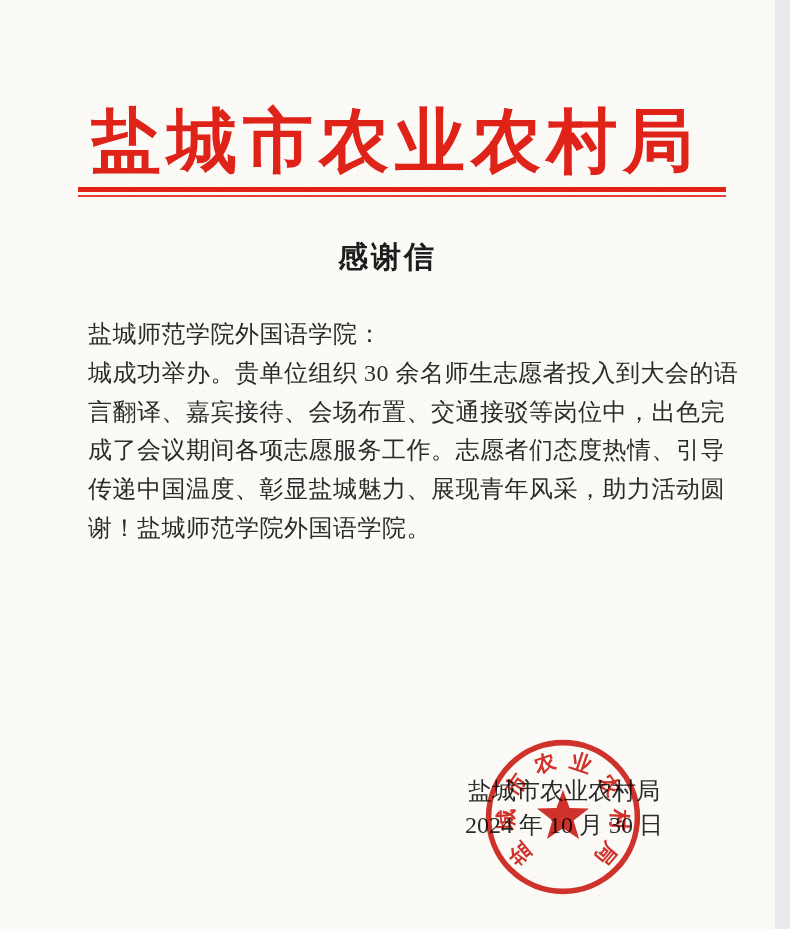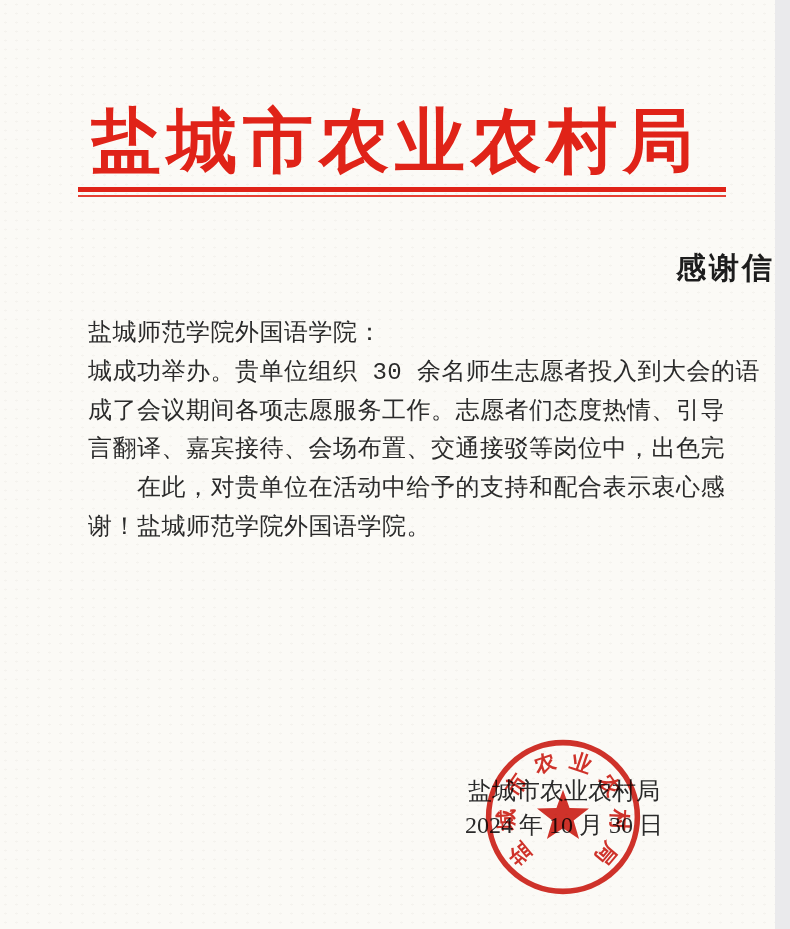--- a/index.html
+++ b/index.html
@@ -32,31 +32,30 @@
   }
   .rule-thick {
     position: absolute; left: 78px; top: 187px;
     width: 648px; height: 5px; background: #e02318;
   }
   .rule-thin {
     position: absolute; left: 78px; top: 195px;
     width: 648px; height: 2px; background: #e64033;
   }
   .letter-title {
-    position: absolute; left: 0; top: 249px; width: 775px;
-    text-align: right;
+    position: absolute; left: 0; top: 238px; width: 775px;
+    text-align: center;
     font-size: 30px; line-height: 38px; font-weight: bold;
     letter-spacing: 3px;
     color: #1d1d1d;
   }
   .letter-body {
     position: absolute; left: 88px; top: 315px; width: 650px;
     color: #2b2b2b;
     font-size: 24px;
-    font-family: Liberation Mono, monospace;
   }
   .letter-body .letter-line {
     height: 38.8px; line-height: 38.8px;
     white-space: nowrap;
     letter-spacing: 0.5px;
   }
   .sig-org {
     position: absolute; left: 468px; top: 777px;
     font-size: 24px; line-height: 28px;
     letter-spacing: 0px;
@@ -91,23 +90,23 @@
 <div class="letterhead">盐城市农业农村局</div>
 
 <div class="rule-thick"></div>
 <div class="rule-thin"></div>
 
 <div class="letter-title">感谢信</div>
 
 <div class="letter-body">
     <div class="letter-line">盐城师范学院外国语学院：</div>
     <div class="letter-line">城成功举办。贵单位组织 30 余名师生志愿者投入到大会的语</div>
+    <div class="letter-line">言翻译、嘉宾接待、会场布置、交通接驳等岗位中，出色完</div>
     <div class="letter-line">成了会议期间各项志愿服务工作。志愿者们态度热情、引导</div>
-    <div class="letter-line">言翻译、嘉宾接待、会场布置、交通接驳等岗位中，出色完</div>
-    <div class="letter-line">　　在此，对贵单位在活动中给予的支持和配合表示衷心感</div>
+    <div class="letter-line">传递中国温度、彰显盐城魅力、展现青年风采，助力活动圆</div>
     <div class="letter-line">谢！盐城师范学院外国语学院。</div>
   </div>
 
 <div class="sig-org">盐城市农业农村局</div>
 
 <div class="sig-date">2024 年 10 月 30 日</div>
 
 <div class="seal">
   <svg viewBox="0 0 170 170">
     <circle cx="85" cy="85" r="73.5" fill="none" stroke="#d0231a" stroke-width="5.5"></circle>

